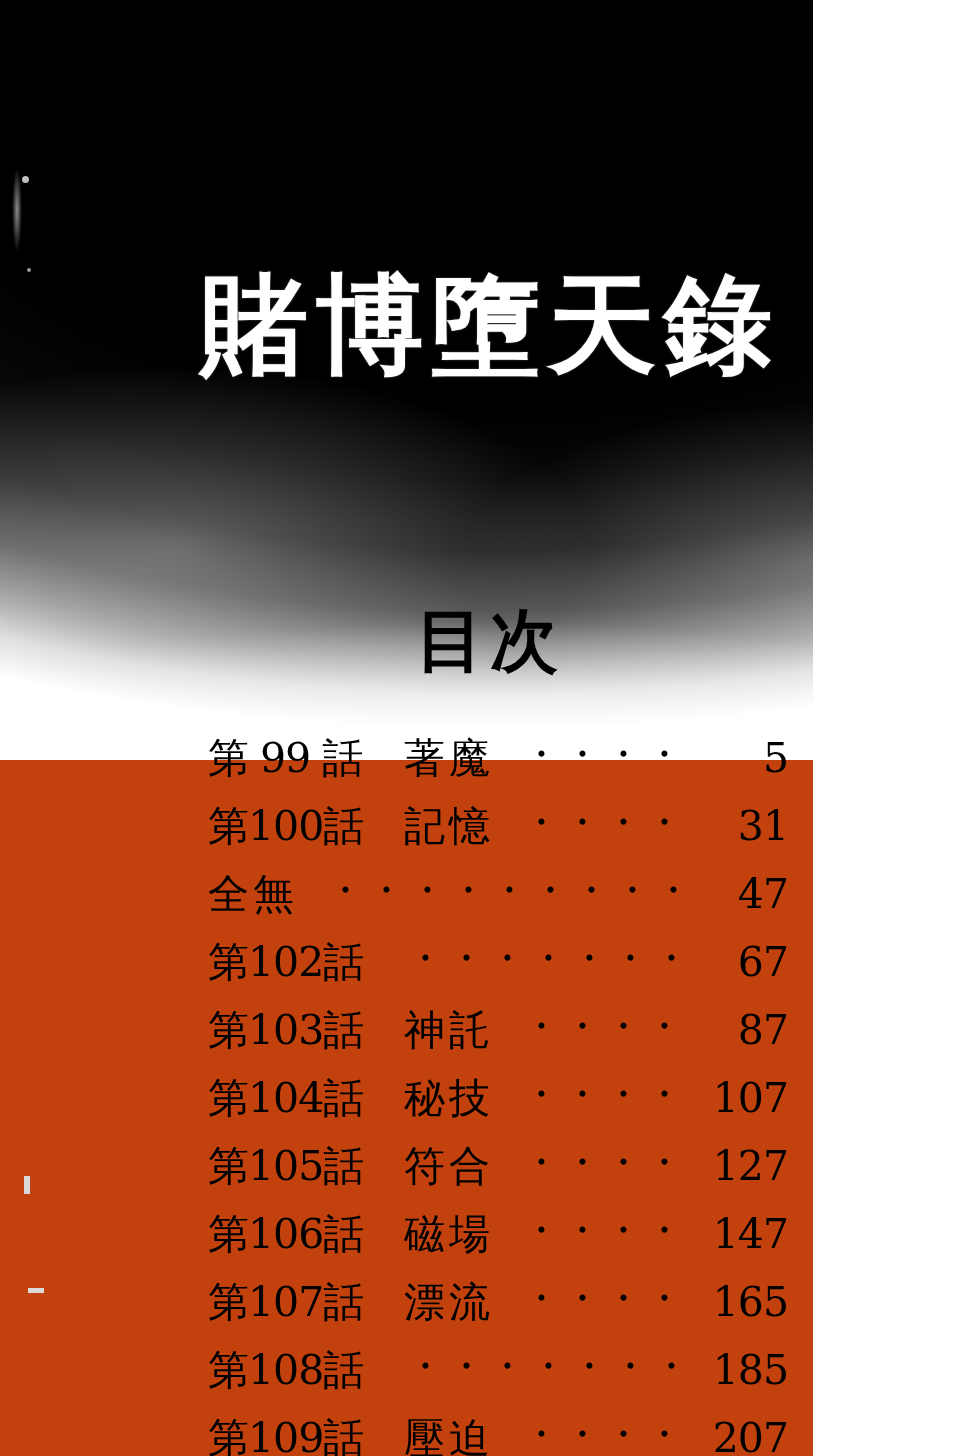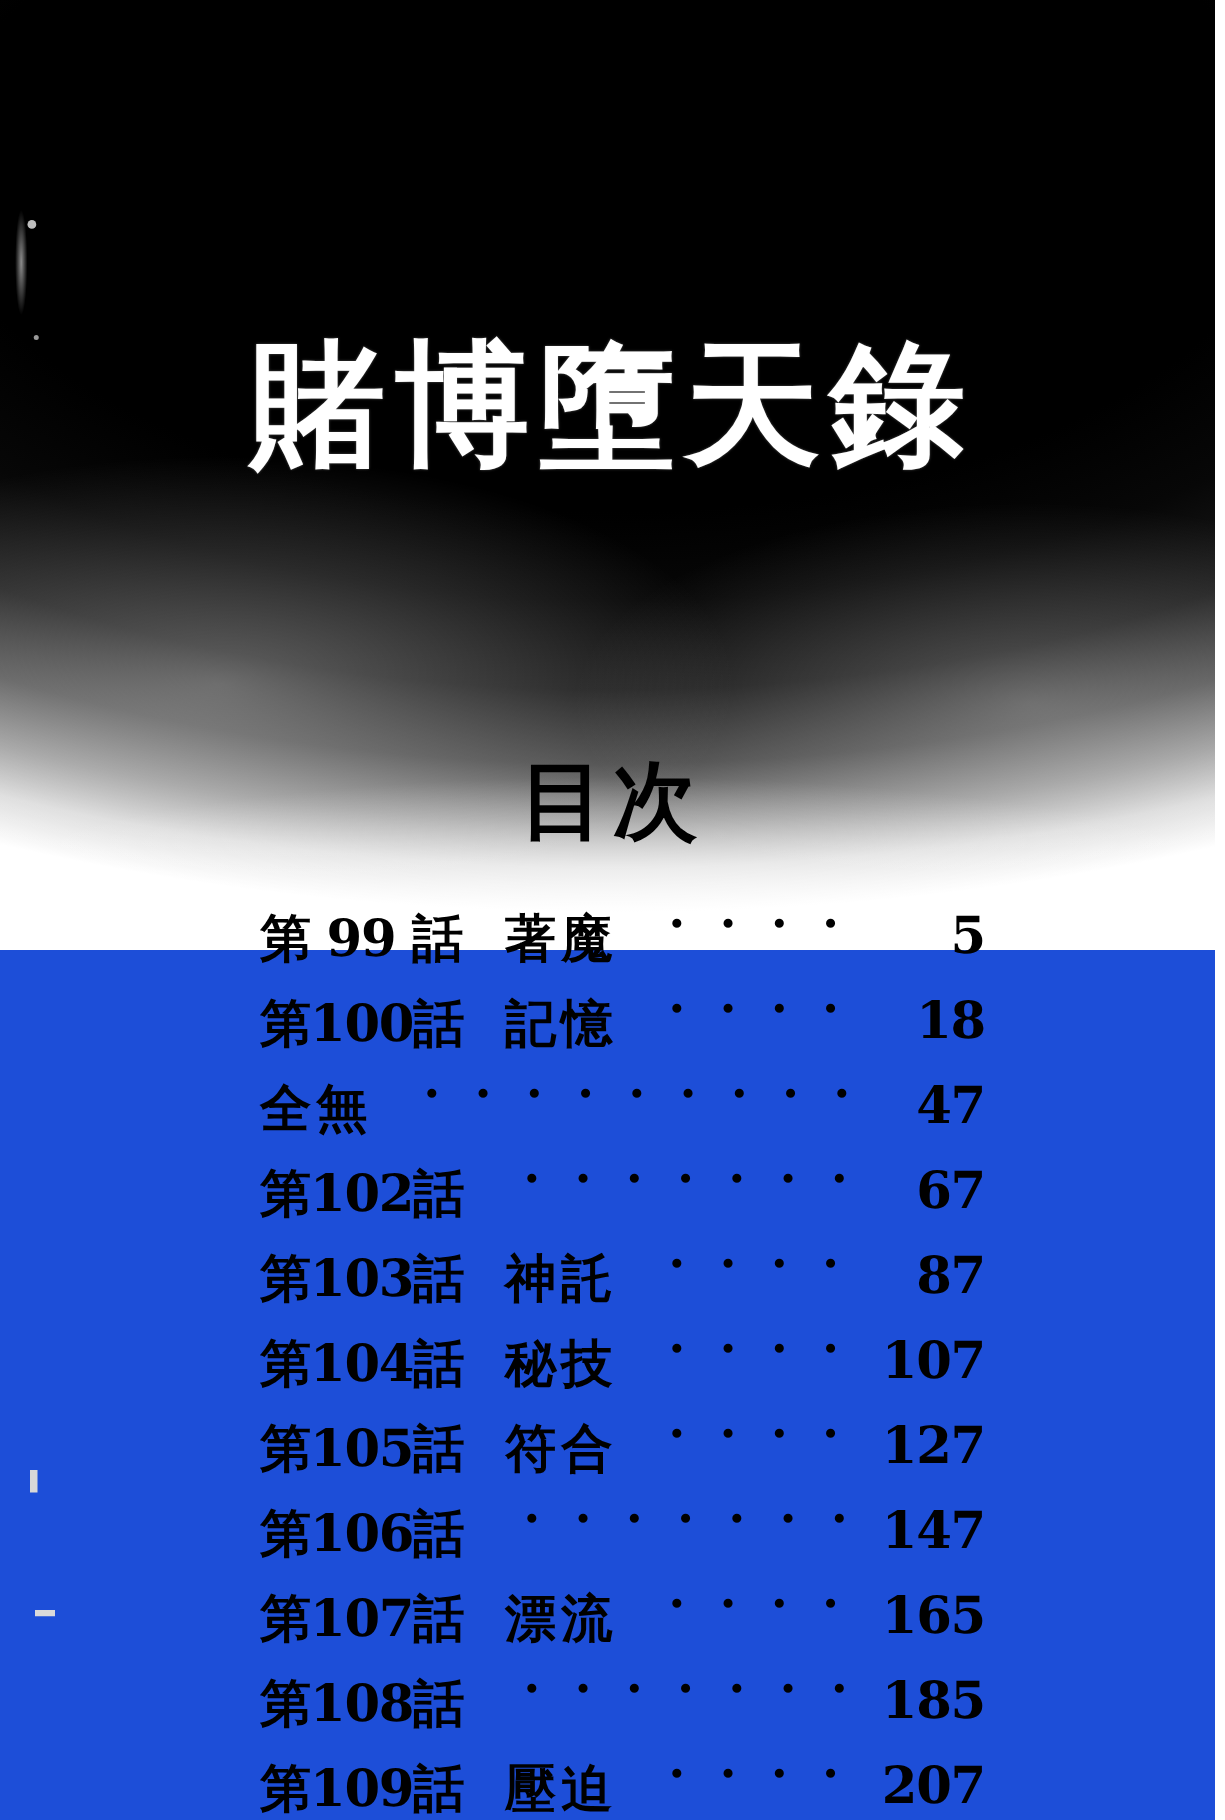--- a/index.html
+++ b/index.html
@@ -5,24 +5,24 @@
   html, body {
     margin: 0;
     padding: 0;
     background: #ffffff;
   }
   body {
     font-family: "DejaVu Serif", serif;
   }
   .page {
     position: relative;
-    width: 972px;
+    width: 813px;
     height: 1456px;
     overflow: hidden;
-    background: #1d4ed8;
+    background: #c2410c;
   }
 
   
   .ink-field {
     position: absolute;
     left: 0;
     top: 0;
     width: 980px;
     height: 760px;
     background:
@@ -115,25 +115,25 @@
 
   
   .toc {
     position: absolute;
     left: 208px;
     top: 724px;
     width: 580px;
   }
   .toc-row {
     display: flex;
-    align-items: flex-start;
+    align-items: center;
     height: 68px;
     color: #000000;
     font-family: "DejaVu Serif", serif;
-    font-weight: bold;
+    font-weight: normal;
     font-size: 41px;
     letter-spacing: 0px;
     white-space: nowrap;
   }
   .chap-label {
     width: 196px;
     flex: 0 0 196px;
     letter-spacing: -1px;
   }
   .chap-title {
@@ -180,21 +180,21 @@
       <span class="chap-label">第 99 話</span>
       <span class="chap-title">著魔</span>
       <span class="leader">・・・・・・・・・</span>
       <span class="page-no">5</span>
     </div>
 
     <div class="toc-row">
       <span class="chap-label">第100話</span>
       <span class="chap-title">記憶</span>
       <span class="leader">・・・・・・・・・</span>
-      <span class="page-no">18</span>
+      <span class="page-no">31</span>
     </div>
 
     <div class="toc-row">
       <span class="chap-title">全無</span>
       <span class="leader">・・・・・・・・・</span>
       <span class="page-no">47</span>
     </div>
 
     <div class="toc-row">
       <span class="chap-label">第102話</span>
@@ -218,20 +218,21 @@
 
     <div class="toc-row">
       <span class="chap-label">第105話</span>
       <span class="chap-title">符合</span>
       <span class="leader">・・・・・・・・・</span>
       <span class="page-no">127</span>
     </div>
 
     <div class="toc-row">
       <span class="chap-label">第106話</span>
+      <span class="chap-title">磁場</span>
       <span class="leader">・・・・・・・・・</span>
       <span class="page-no">147</span>
     </div>
 
     <div class="toc-row">
       <span class="chap-label">第107話</span>
       <span class="chap-title">漂流</span>
       <span class="leader">・・・・・・・・・</span>
       <span class="page-no">165</span>
     </div>

